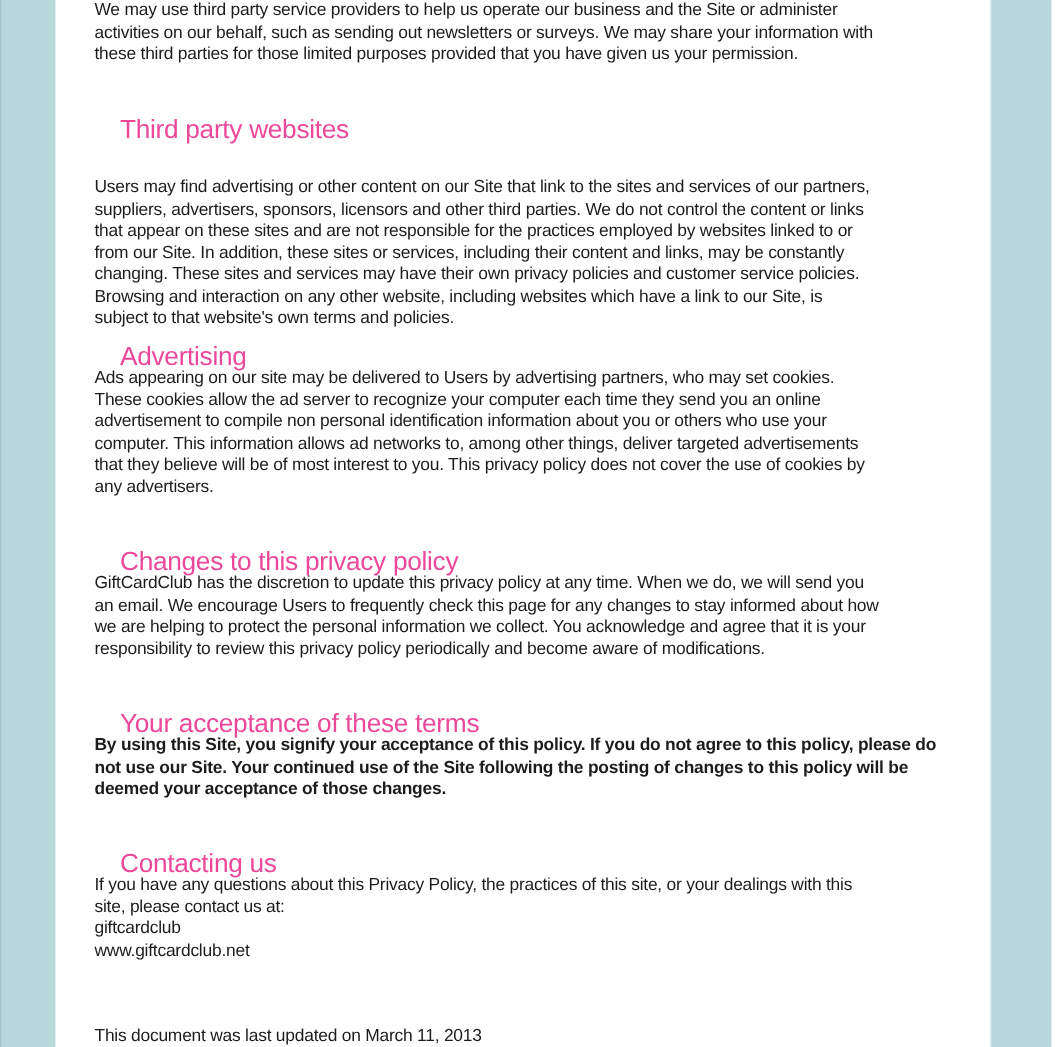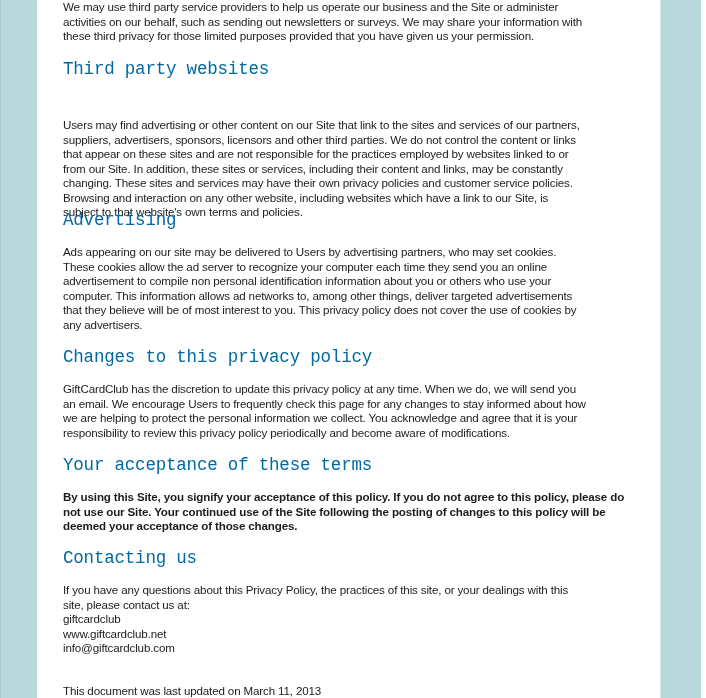--- a/index.html
+++ b/index.html
@@ -38,26 +38,26 @@
       color: #1c1c1c;
     }
     .para {
       font-size: 11.6px;
       line-height: 14.5px;
       margin: 0;
       letter-spacing: -0.15px;
       white-space: pre-line;
     }
     .heading {
-      font-family: Liberation Mono, monospace;
+      font-family: Liberation Sans, sans-serif;
       font-weight: normal;
-      color: #0369a1;
+      color: #ec4899;
       font-size: 17.5px;
       letter-spacing: -0.2px;
-      margin: 0;
+      margin: 17px;
       line-height: 22px;
     }
     #p0 { position: absolute; top: 0px; }
     #h1 { position: absolute; top: 58px; }
     #p1 { position: absolute; top: 94px; margin-top: 24px; }
     #h2 { position: absolute; top: 209px; }
     #p2 { position: absolute; top: 245px; }
     #h3 { position: absolute; top: 346px; text-align: center; }
     #p3 { position: absolute; top: 382px; }
     #h4 { position: absolute; top: 454px; }
@@ -75,21 +75,21 @@
   </style>
 </head>
 <body>
 
 <div class="side-left"></div>
 <div class="side-right"></div>
 
 <div class="content">
   <p id="p0" class="para">We may use third party service providers to help us operate our business and the Site or administer
 activities on our behalf, such as sending out newsletters or surveys. We may share your information with
-these third privacy for those limited purposes provided that you have given us your permission.</p>
+these third parties for those limited purposes provided that you have given us your permission.</p>
 
   <h2 id="h1" class="heading">Third party websites</h2>
   <p id="p1" class="para">Users may find advertising or other content on our Site that link to the sites and services of our partners,
 suppliers, advertisers, sponsors, licensors and other third parties. We do not control the content or links
 that appear on these sites and are not responsible for the practices employed by websites linked to or
 from our Site. In addition, these sites or services, including their content and links, may be constantly
 changing. These sites and services may have their own privacy policies and customer service policies.
 Browsing and interaction on any other website, including websites which have a link to our Site, is
 subject to that website's own terms and policies.</p>
 
@@ -112,17 +112,16 @@
 not use our Site. Your continued use of the Site following the posting of changes to this policy will be
 deemed your acceptance of those changes.</p>
 
   <h2 id="h5" class="heading">Contacting us</h2>
   <p id="p5" class="para">If you have any questions about this Privacy Policy, the practices of this site, or your dealings with this
 site, please contact us at:</p>
 
   <div id="contact">
     <span class="contact-line">giftcardclub</span>
     <span class="contact-line">www.giftcardclub.net</span>
-    <span class="contact-line">info@giftcardclub.com</span>
   </div>
 
   <p id="updated" class="para">This document was last updated on March 11, 2013</p>
 </div>
 
 </body></html>

